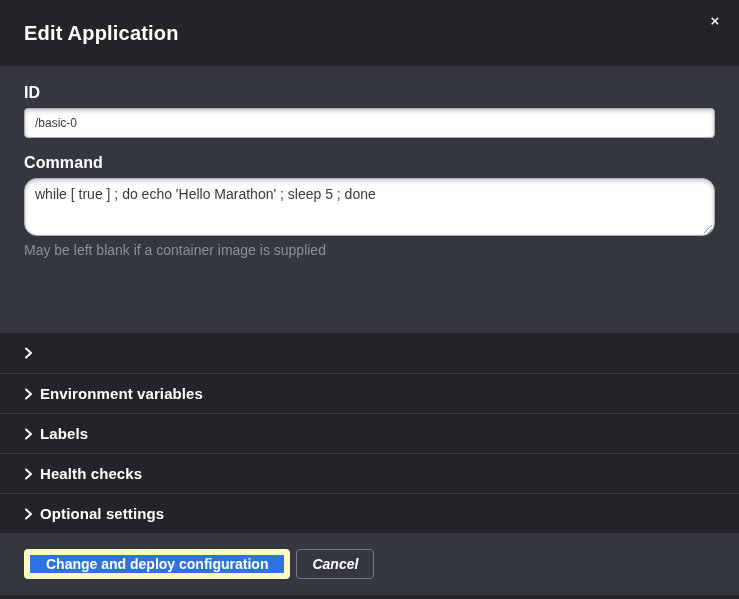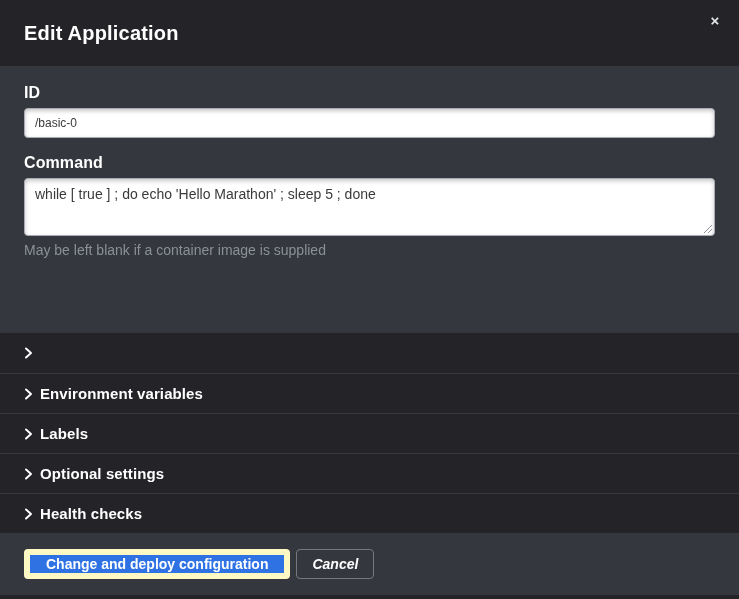--- a/index.html
+++ b/index.html
@@ -62,21 +62,21 @@
     grid-template-columns: repeat(4, 1fr);
     gap: 18px;
     margin-top: 16px;
   }
   .command-group { margin-top: 16px; }
   .textarea-wrap { position: relative; }
   .command-textarea {
     display: block;
     width: 100%; height: 58px;
     border: 1px solid #a9adb3;
-    border-radius: 4px;
+    border-radius: 13px;
     background: #ffffff;
     box-shadow: inset 0 2px 4px rgba(0,0,0,0.22);
     padding: 7px 10px;
     font-family: inherit;
     font-size: 14px; color: #3a3a3a;
     resize: none;
     overflow: hidden;
   }
   .resize-handle {
     position: absolute; right: 3px; bottom: 3px;
@@ -197,30 +197,30 @@
       </span>
       <span class="section-title">Labels</span>
     </div>
 
     <div class="section-row">
       <span class="chevron-wrap">
         <svg width="9" height="12" viewBox="0 0 9 12">
             <polyline points="2,1.5 7,6 2,10.5" fill="none" stroke="#ffffff" stroke-width="2" stroke-linecap="round" stroke-linejoin="round"></polyline>
           </svg>
       </span>
+      <span class="section-title">Health checks</span>
+    </div>
+
+    <div class="section-row">
+      <span class="chevron-wrap">
+        <svg width="9" height="12" viewBox="0 0 9 12">
+            <polyline points="2,1.5 7,6 2,10.5" fill="none" stroke="#ffffff" stroke-width="2" stroke-linecap="round" stroke-linejoin="round"></polyline>
+          </svg>
+      </span>
       <span class="section-title">Optional settings</span>
-    </div>
-
-    <div class="section-row">
-      <span class="chevron-wrap">
-        <svg width="9" height="12" viewBox="0 0 9 12">
-            <polyline points="2,1.5 7,6 2,10.5" fill="none" stroke="#ffffff" stroke-width="2" stroke-linecap="round" stroke-linejoin="round"></polyline>
-          </svg>
-      </span>
-      <span class="section-title">Health checks</span>
     </div>
 
   </div>
 
   <div class="modal-footer">
     <button class="btn btn-primary">Change and deploy configuration</button>
     <button class="btn btn-cancel">Cancel</button>
   </div>
 
 </div>

